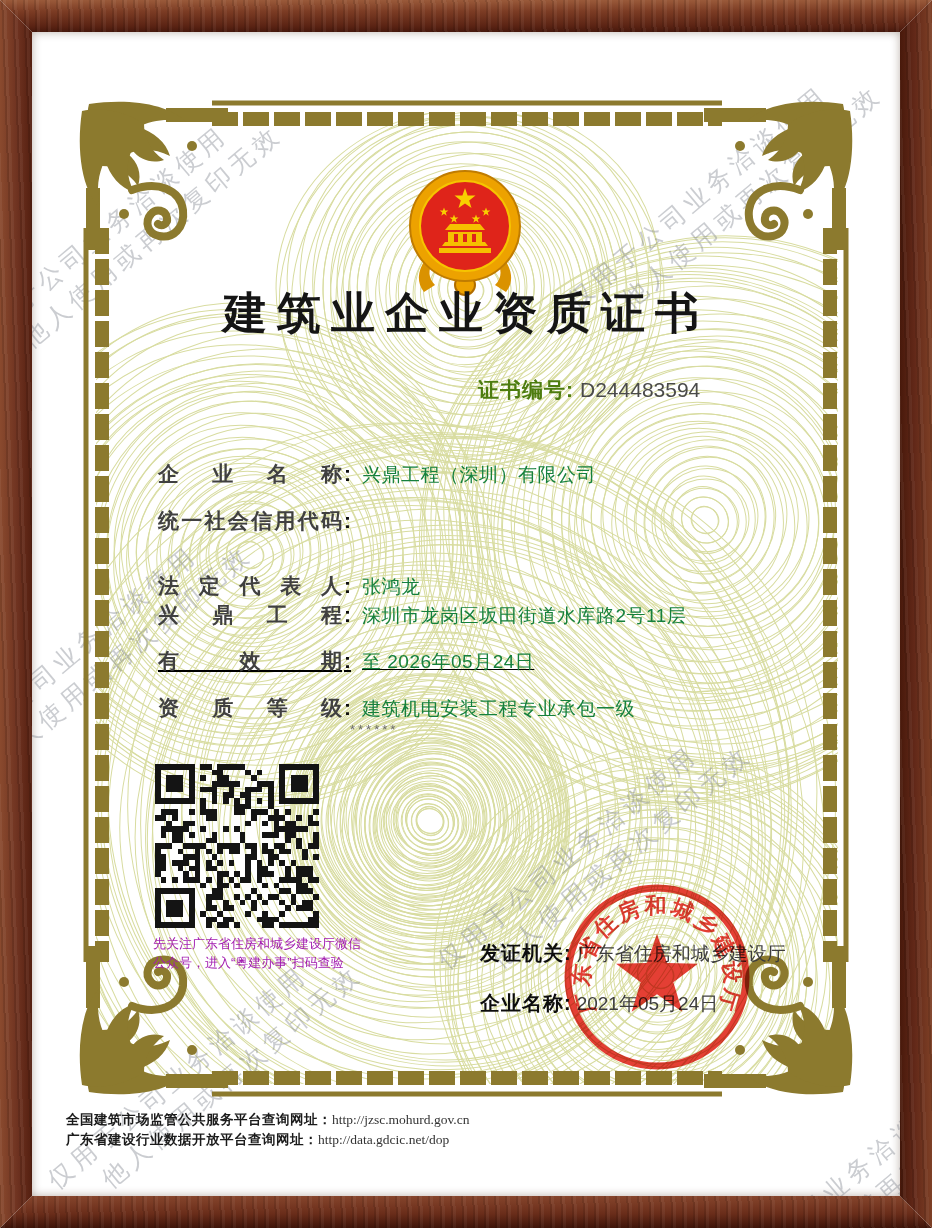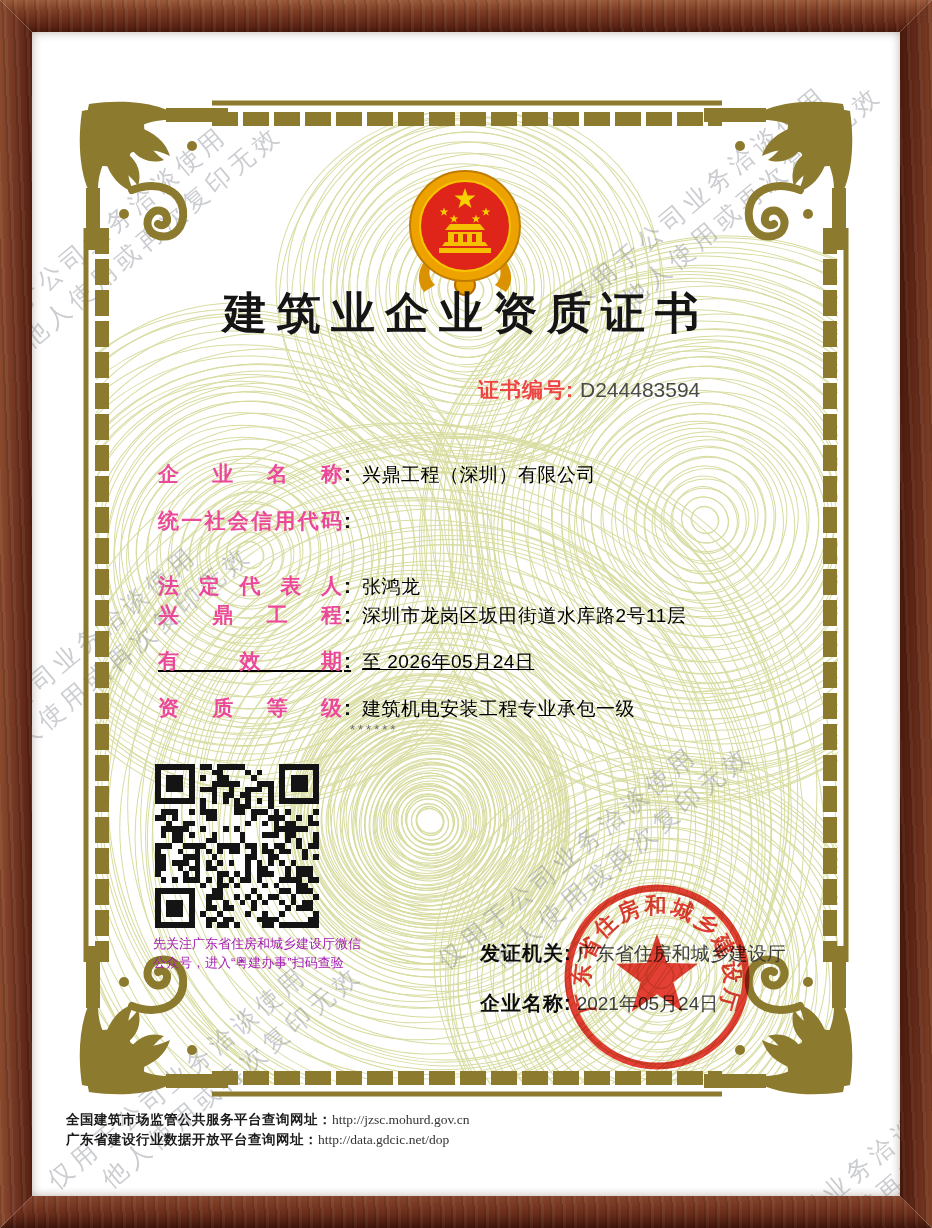--- a/index.html
+++ b/index.html
@@ -29,26 +29,26 @@
   #guilloche-svg{z-index:2;}
   .wm{position:absolute;z-index:3;transform:rotate(-40deg);transform-origin:0 0;
       color:rgba(126,129,140,.40);font-size:25px;letter-spacing:5px;white-space:nowrap;line-height:34px;}
   .wm .l2{display:block;margin-left:42px;}
   #border-svg{z-index:4;}
   .content{position:absolute;z-index:5;}
   
   .title{left:0;top:284px;width:932px;text-align:center;font-size:44px;font-weight:bold;
          letter-spacing:10px;color:#151515;}
   .certno{left:478px;top:376px;font-size:21px;color:#4a4a4a;}
-  .certno b{color:#ef4444;margin-right:6px;letter-spacing:1px;}
+  .certno b{color:#4d7c0f;margin-right:6px;letter-spacing:1px;}
   .fieldrow{left:158px;display:flex;align-items:baseline;}
-  .flabel{display:inline-block;width:184px;font-weight:bold;font-size:21px;color:#ec4899;
+  .flabel{display:inline-block;width:184px;font-weight:bold;font-size:21px;color:#404040;
           text-align:justify;text-align-last:justify;}
   .fcolon{font-weight:bold;font-size:21px;margin-left:2px;color:#0d0d0d;}
-  .fvalue{font-size:19px;color:#000000;margin-left:11px;letter-spacing:.5px;}
+  .fvalue{font-size:19px;color:#15803d;margin-left:11px;letter-spacing:.5px;}
   .r1{top:460px;} .r2{top:507px;justify-content:center;} .r3{top:572px;} .r4{top:601px;} .r5{top:647px;text-decoration:underline;} .r6{top:694px;justify-content:center;}
   .stars{left:350px;top:722px;font-size:13px;letter-spacing:3px;color:#6a6a6a;}
   .qrnote{left:153px;top:934px;width:214px;font-size:13px;line-height:19px;color:#a21caf;}
   .issue{left:480px;font-size:20px;}
   .issue b{color:#0d0d0d;letter-spacing:1px;}
   .issue span{font-size:19px;color:#3d3d3d;margin-left:5px;}
   .io{top:940px;} .id{top:990px;}
   .footline{left:66px;font-size:13.5px;line-height:20px;color:#333;font-family:Liberation Serif, serif;}
   .f1{top:1110px;} .f2{top:1130px;}
   .footline b{color:#1b1b1b;letter-spacing:.5px;}

